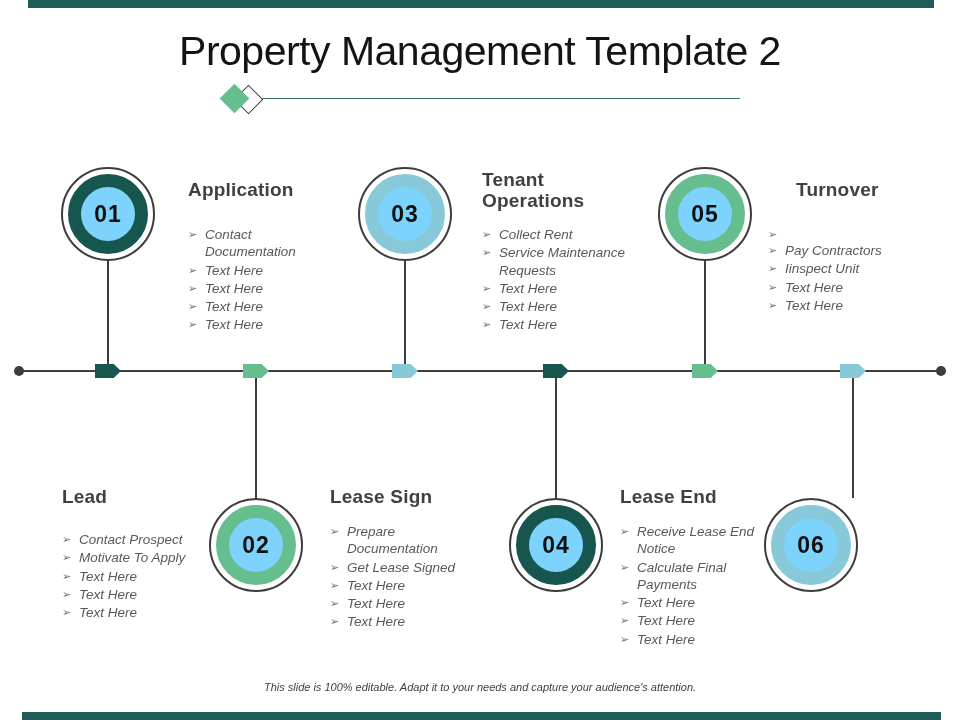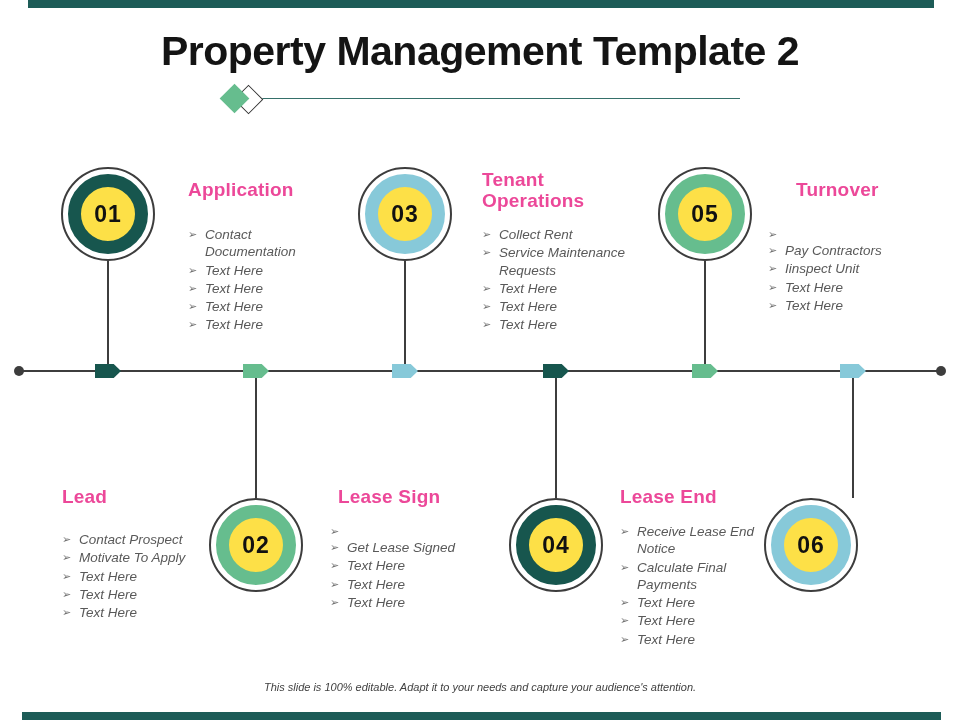--- a/index.html
+++ b/index.html
@@ -1,36 +1,36 @@
 <!DOCTYPE html>
 <html><head>
 <meta charset="utf-8">
 <style>
   html,body{margin:0;padding:0;background:#fff;}
   .slide{position:relative;width:960px;height:720px;background:#ffffff;overflow:hidden;
          font-family:"Liberation Sans",sans-serif;}
   .accent-bar{position:absolute;background:#1d5c57;}
   .page-title{position:absolute;top:28px;left:0;right:0;text-align:center;
-              font-size:41px;font-weight:bold;letter-spacing:-0.5px;color:#141414;margin:0;}
+              font-size:41px;font-weight:normal;letter-spacing:-0.5px;color:#141414;margin:0;}
   .rule-line{position:absolute;top:98px;left:252px;width:488px;height:0;border-top:1.5px solid #35706a;}
   .diamond{position:absolute;transform:rotate(45deg);}
   .diamond.white{top:89px;left:238px;width:19px;height:19px;background:#fff;border:1.5px solid #333;z-index:1;}
   .diamond.green{top:88px;left:224px;width:21px;height:21px;z-index:2;}
   .timeline-line{position:absolute;left:18px;top:370px;width:923px;height:2px;background:#3d3d3d;}
   .timeline-dot{position:absolute;top:366px;width:10px;height:10px;border-radius:50%;background:#3d3d3d;}
   .connector{position:absolute;width:2px;background:#3d3d3d;}
   .marker{position:absolute;top:364px;width:26px;height:14px;z-index:3;
           clip-path:polygon(0 0,72% 0,100% 50%,72% 100%,0 100%);}
   .circle-outer{position:absolute;width:90px;height:90px;border:2px solid #3d3d3d;border-radius:50%;
                 background:#fff;display:flex;align-items:center;justify-content:center;z-index:2;}
-  .circle-ring{width:54px;height:54px;border:13px solid #ccc;border-radius:50%;background:#fde047;
+  .circle-ring{width:54px;height:54px;border:13px solid #ccc;border-radius:50%;background:#7dd3fc;
                display:flex;align-items:center;justify-content:center;}
   .circle-num{font-weight:bold;font-size:23px;color:#111;letter-spacing:1px;}
   .textblock{position:absolute;}
-  .textblock h3{margin:0;font-size:19px;font-weight:bold;color:#ec4899;line-height:1.1;letter-spacing:0.2px;}
+  .textblock h3{margin:0;font-size:19px;font-weight:bold;color:#404040;line-height:1.1;letter-spacing:0.2px;}
   .textblock ul{list-style:none;margin:0;padding:0;}
   .textblock li{display:flex;align-items:flex-start;font-size:13.5px;line-height:1.28;
                 color:#595959;font-style:italic;margin-bottom:1px;}
   .bullet-glyph{font-style:normal;flex:0 0 17px;font-size:11px;color:#6f6f6f;padding-top:1px;}
   .footer-note{position:absolute;top:681px;left:0;right:0;text-align:center;
                font-style:italic;font-size:11px;color:#3f3f3f;margin:0;}
 </style>
 </head>
 <body>
 
@@ -146,24 +146,25 @@
         </ul>
       </div>
       <div class="connector" style="left: 555px; top: 373px; height: 125px;"></div>
       <div class="marker" style="left: 543px; background: rgb(23, 86, 78);"></div>
       <div class="circle-outer" style="left: 509px; top: 498px;">
         <div class="circle-ring" style="border-color: rgb(23, 86, 78);">
           <span class="circle-num">04</span>
         </div>
       </div>
       <div class="textblock" style="left: 330px; top: 487px; width: 140px;">
-        <h3 style="min-height: 36px; margin-left: 8px;">Lease Sign</h3>
-        <ul>
-          <li>
-            <span class="bullet-glyph">➢</span>
+        <h3 style="min-height: 36px;">Lease Sign</h3>
+        <ul>
+          <li>
+            <span class="bullet-glyph">➢</span>
+            <span>Prepare Documentation</span>
           </li>
           <li>
             <span class="bullet-glyph">➢</span>
             <span>Get Lease Signed</span>
           </li>
           <li>
             <span class="bullet-glyph">➢</span>
             <span>Text Here</span>
           </li>
           <li>

